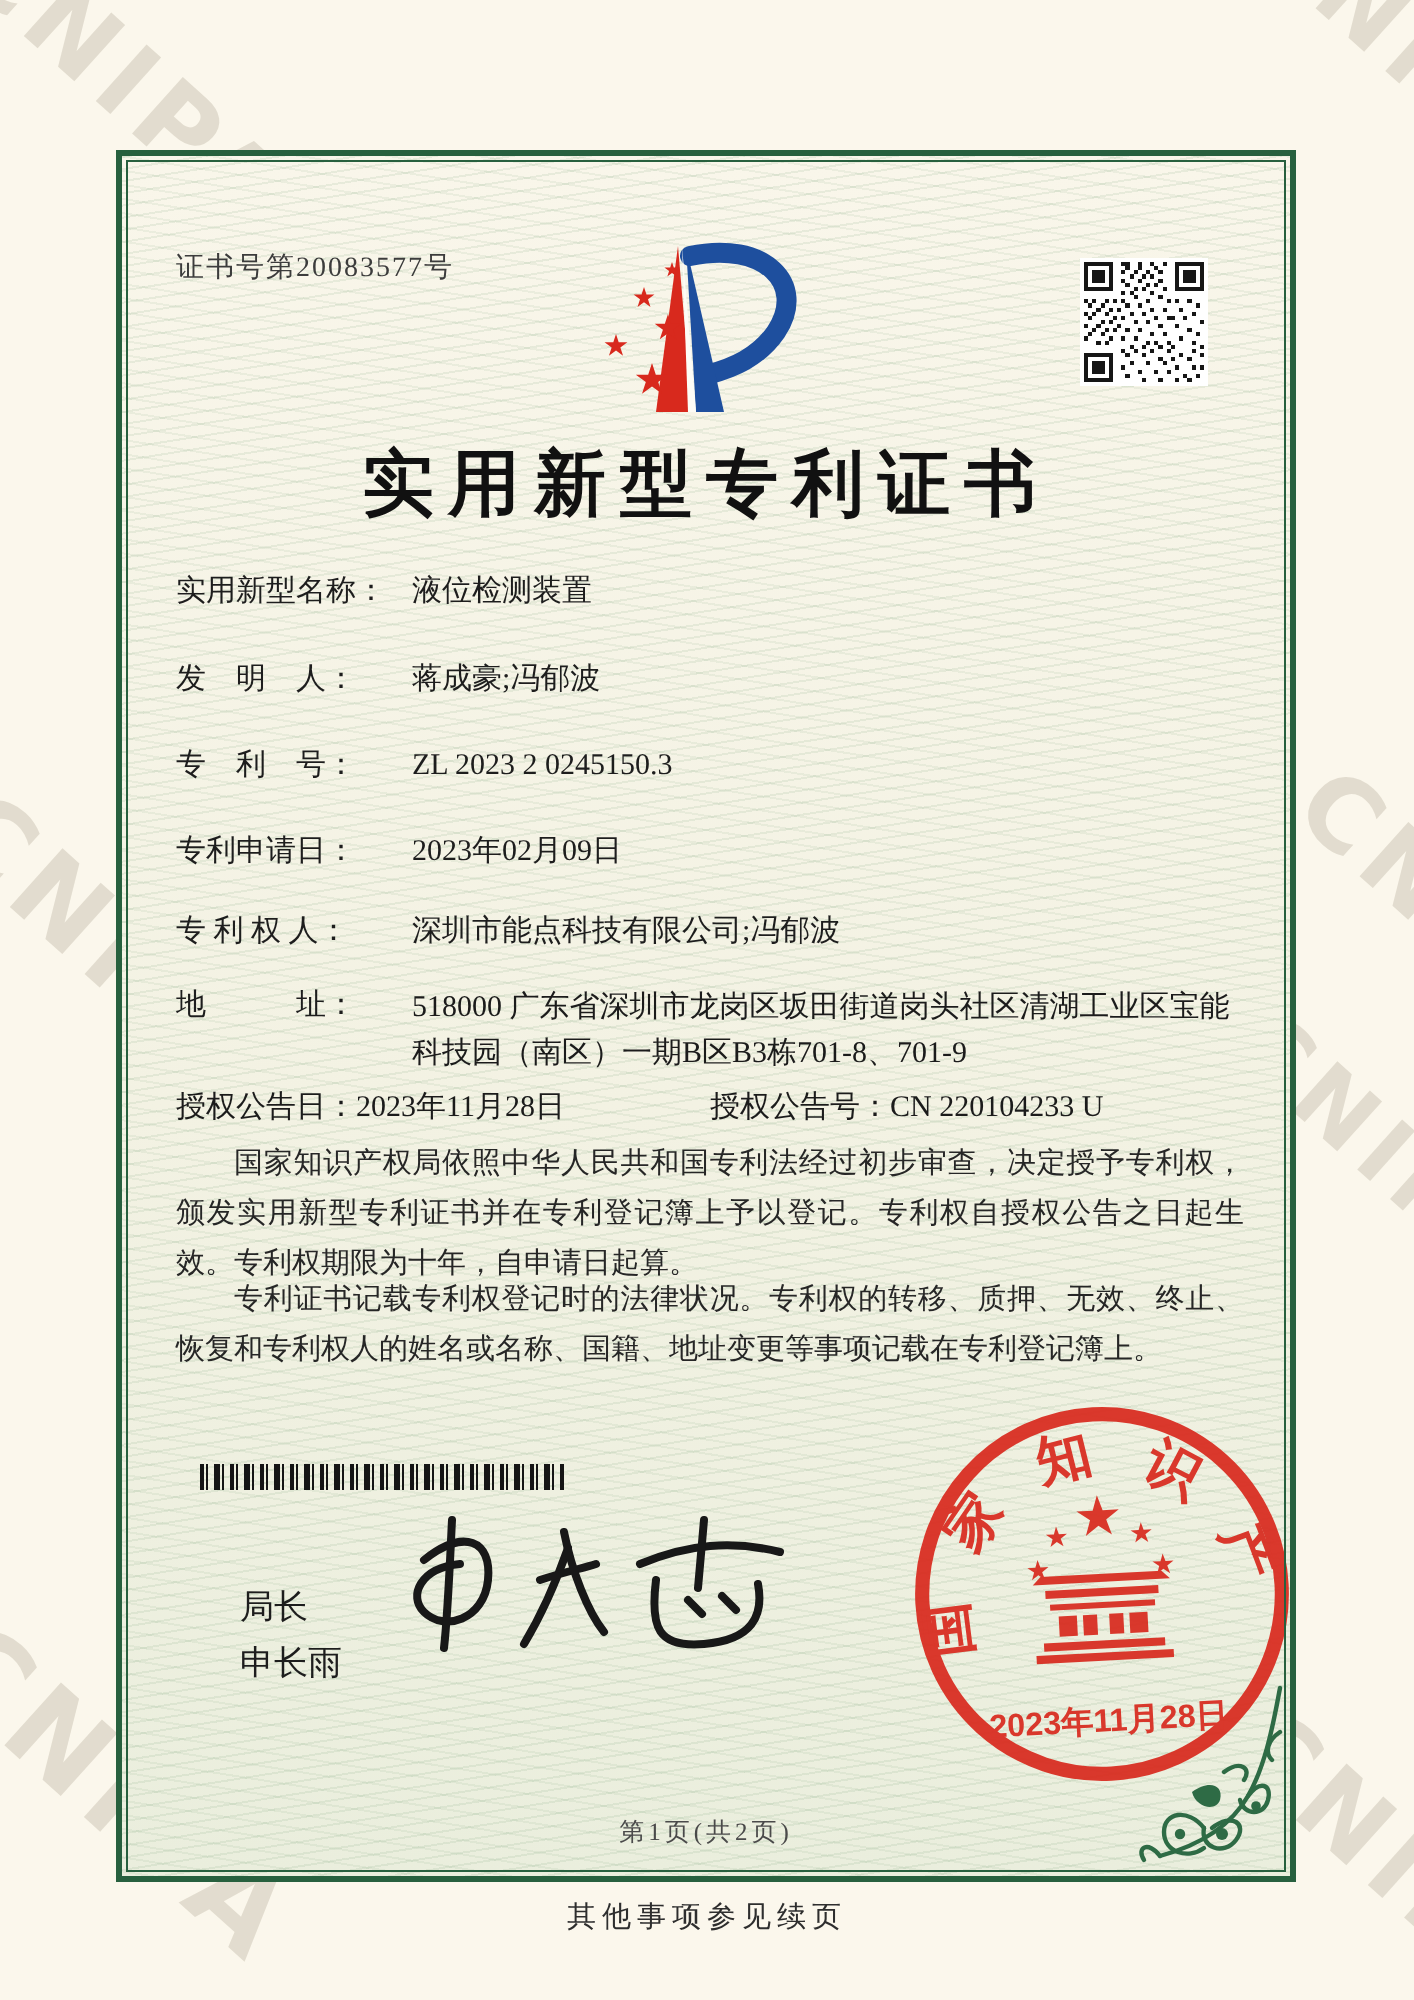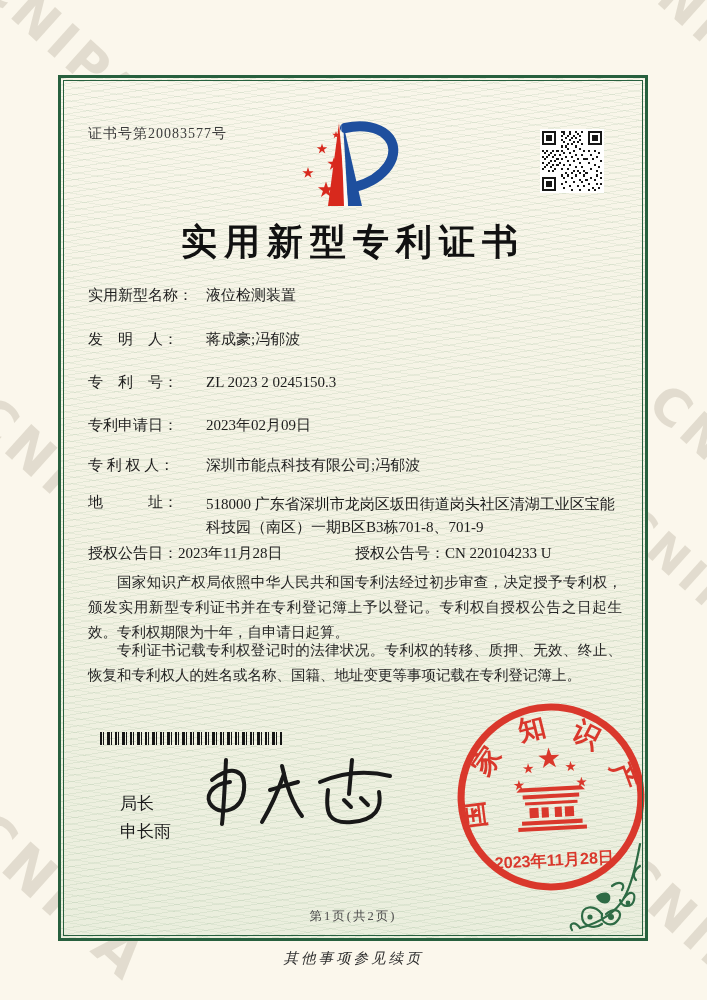--- a/index.html
+++ b/index.html
@@ -74,21 +74,21 @@
   }
   .sig-title{left:59px;top:714px;font-size:17px;font-family:"Liberation Sans","DejaVu Sans",sans-serif;color:#1d1d1d;}
   .sig-name{left:59px;top:742px;font-size:17px;font-family:"Liberation Sans","DejaVu Sans",sans-serif;color:#1d1d1d;}
   .signature{left:137px;top:676px;width:210px;height:96px;}
   .seal{left:391px;top:620px;width:198px;height:198px;transform:rotate(-3deg);}
   .flourish{left:505px;top:758px;width:78px;height:100px;}
   .page-no{left:0;top:830px;width:100%;text-align:center;font-size:12.5px;color:#4a4a4a;letter-spacing:2px;}
 
   .bottom-note{
     position:absolute;left:0;top:949px;width:100%;text-align:center;
-    font-size:14.5px;color:#2e2e2e;letter-spacing:3px;z-index:1;font-style:italic;
+    font-size:14.5px;color:#2e2e2e;letter-spacing:3px;z-index:1;
   }
 </style>
 </head>
 <body>
 
 <div class="wm" style="left:-38px;top:10px;font-size:52px;">CNIPA</div>
 <div class="wm" style="left:150px;top:122px;font-size:54px;opacity:.55;">CNIPA</div>
 <div class="wm" style="left:610px;top:-4px;font-size:50px;">CNIPA</div>
 <div class="wm" style="left:428px;top:278px;font-size:58px;opacity:.7;">CNIPA</div>
 <div class="wm" style="left:-46px;top:444px;font-size:54px;">CNIPA</div>

